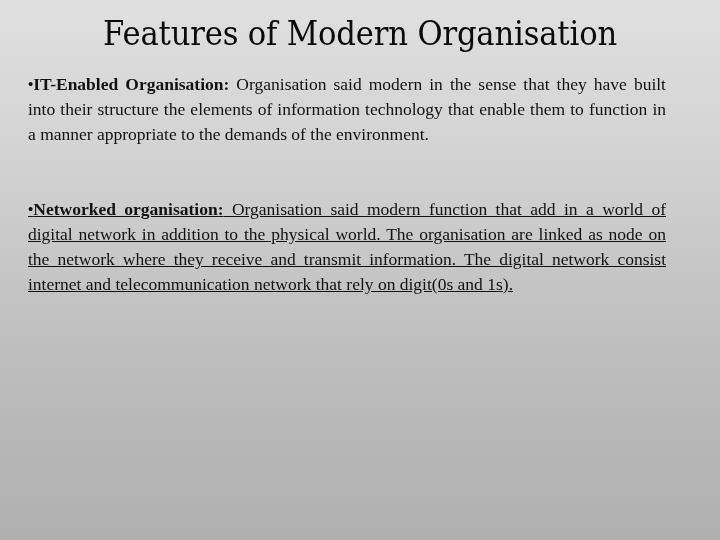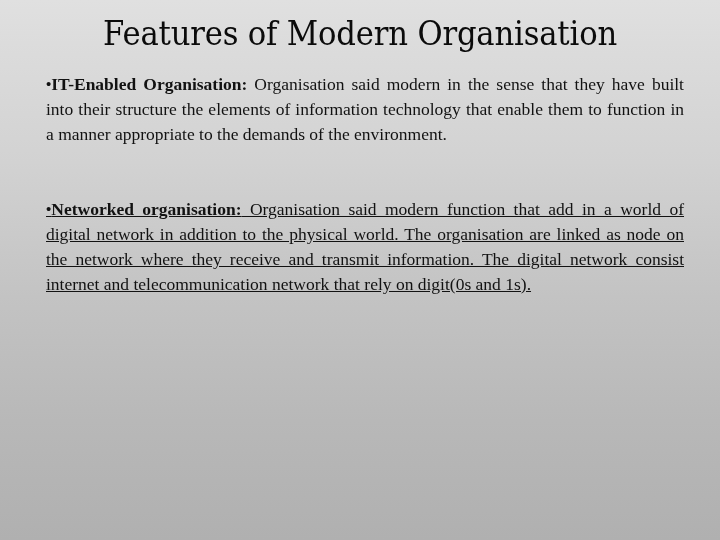--- a/index.html
+++ b/index.html
@@ -43,21 +43,21 @@
     color: #0b0b0b;
     white-space: nowrap;
     transform: scaleX(0.93);
     transform-origin: center top;
   }
 
   
   .content {
     position: absolute;
     top: 72px;
-    left: 46px;
+    left: 28px;
     width: 638px;
   }
 
   .bullet-para {
     margin: 0;
     text-align: justify;
     text-justify: inter-word;
     font-size: 17.5px;
     line-height: 25px;
     color: #121212;

